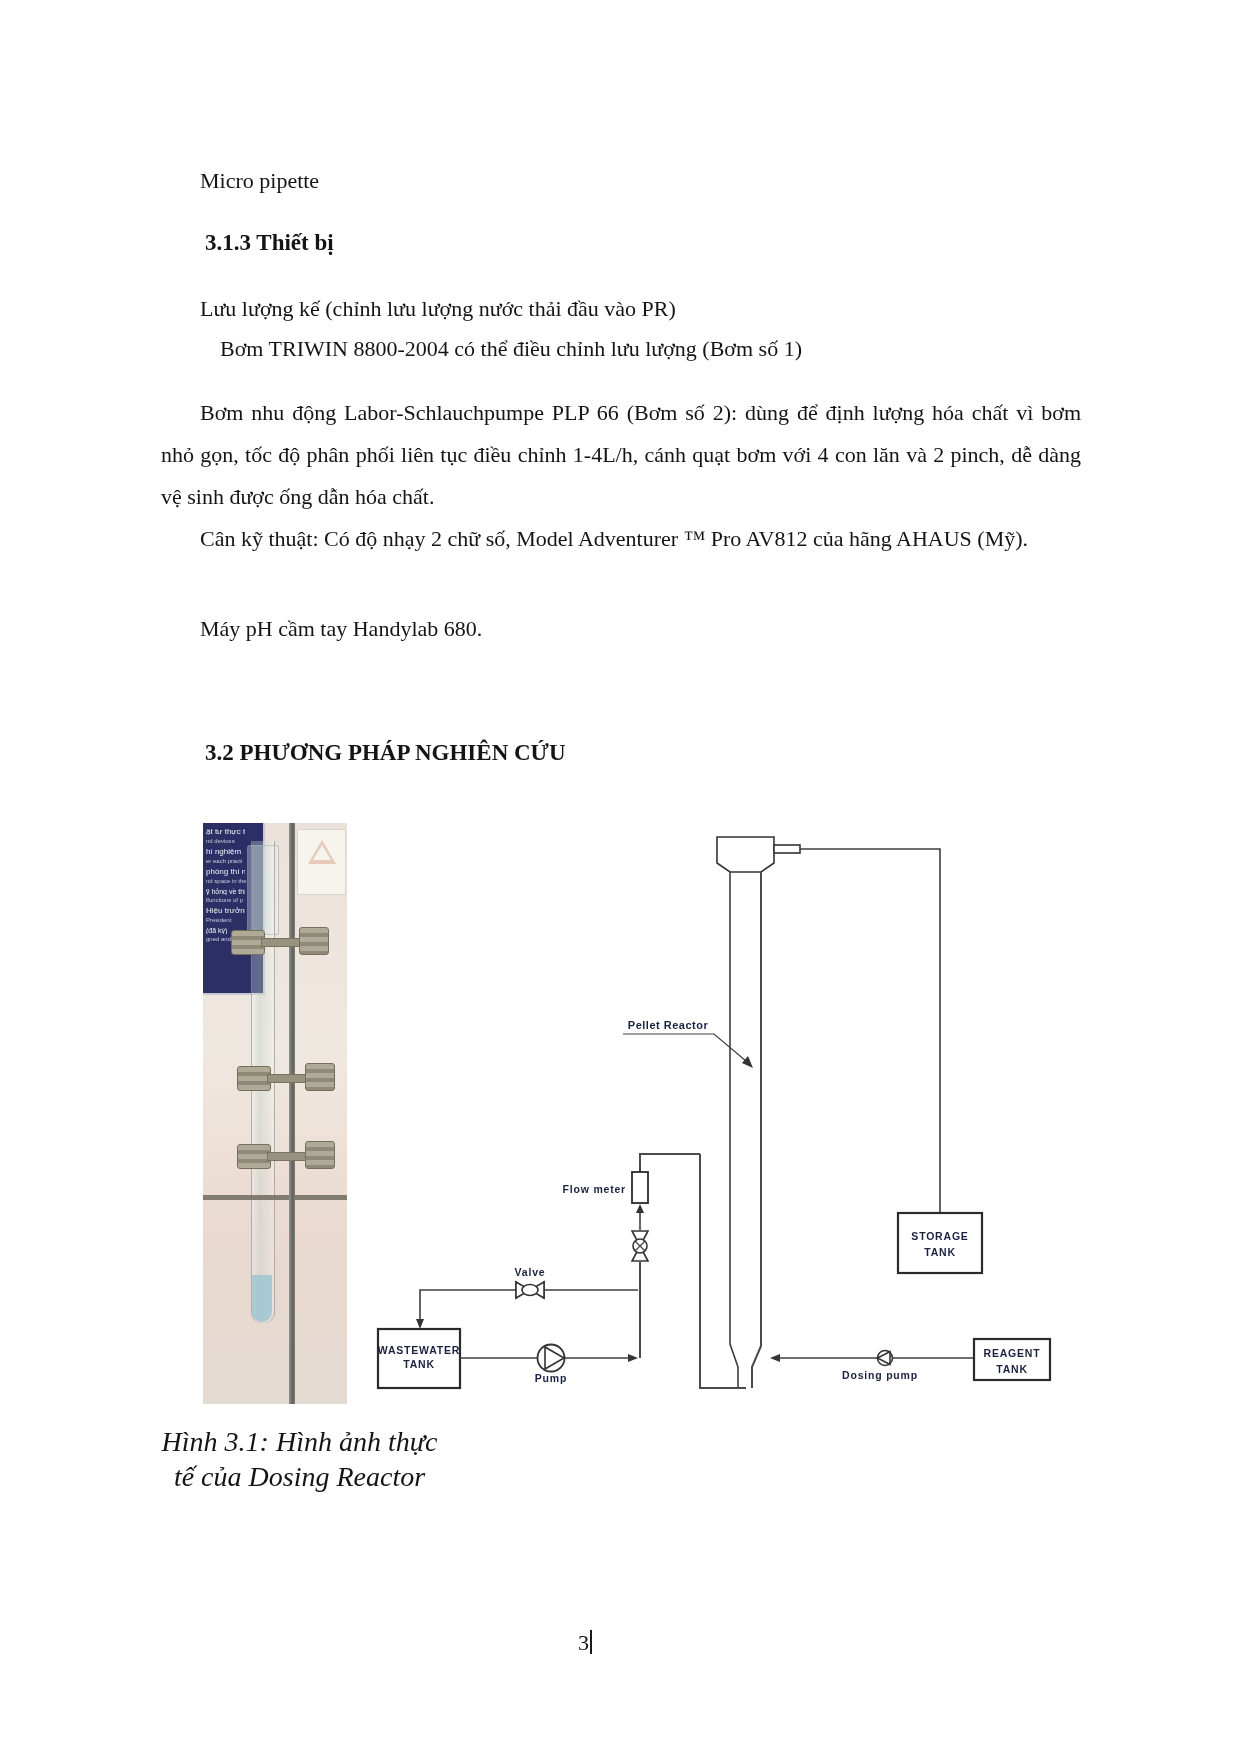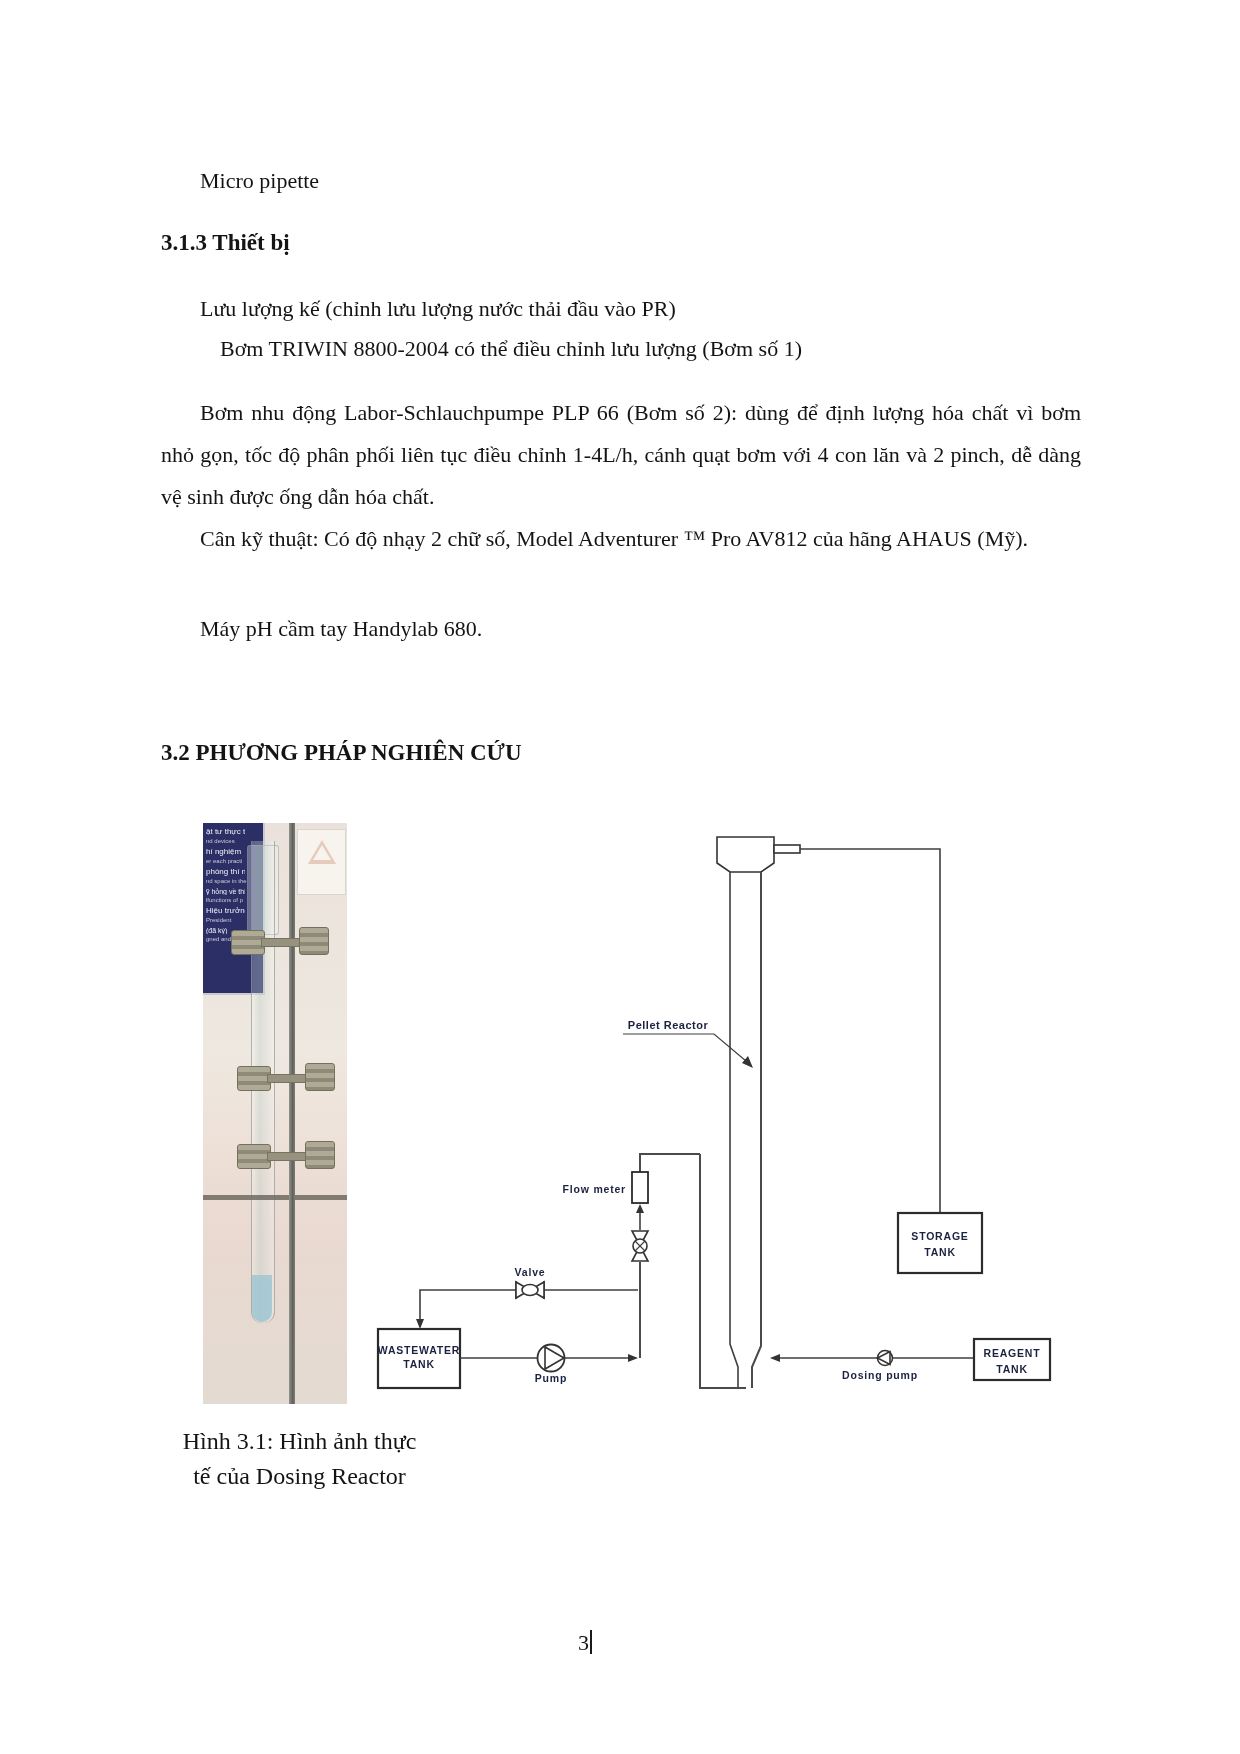--- a/index.html
+++ b/index.html
@@ -4,21 +4,21 @@
 <style>
   html,body{margin:0;padding:0;background:#888;}
   .page{
     position:relative;width:1240px;height:1754px;background:#ffffff;
     font-family:"Liberation Serif", serif;color:#141414;overflow:hidden;margin:0 auto;
   }
   .abs{position:absolute;}
   
   .bodyline{font-size:22px;line-height:30px;white-space:nowrap;}
   .bodypara{font-size:22px;line-height:42px;text-align:justify;text-indent:39px;}
-  .h-bold{font-weight:bold;font-size:23px;white-space:nowrap;}
+  .h-bold{font-weight:bold;font-size:23px;white-space:nowrap;margin-left:44px;}
   
   .photo{
     left:203px;top:823px;width:144px;height:581px;overflow:hidden;
     background:linear-gradient(180deg,#eae2da 0%,#efe8e0 40%,#ecddd4 62%,#e9d9d0 72%,#e3dad2 100%);
   }
   .photo-sign{
     left:0;top:0;width:62px;height:172px;background:#2b2f66;
     border-right:2px solid #c9c9d2;border-bottom:2px solid #c9c9d2;
     color:#f2f2f6;font-family:"Liberation Sans",sans-serif;
     padding:5px 2px 0 3px;box-sizing:border-box;line-height:1;
@@ -42,21 +42,21 @@
   .rod{left:86px;top:0;width:6px;height:581px;
     background:linear-gradient(90deg,#93938d,#62625c 60%,#7d7d77);}
   .shelf{left:0;top:372px;width:144px;height:5px;background:#6e6a60;opacity:.85;}
   .clamp{left:34px;width:100px;height:30px;}
   .jaw{position:absolute;background:repeating-linear-gradient(180deg,#aeaa95 0 5px,#8e8a77 5px 9px);
     border:1px solid #74705d;border-radius:3px;}
   .jawL{left:0;top:3px;width:32px;height:23px;}
   .jawR{left:68px;top:0;width:28px;height:26px;}
   .stem{position:absolute;left:30px;top:11px;width:40px;height:7px;background:#96927f;border:1px solid #77735f;}
   
-  .caption{font-size:24px;line-height:35px;}
+  .caption{font-style:italic;font-size:28px;line-height:35px;}
   .pagenum{font-size:22px;}
   .cursor{display:inline-block;width:2px;height:24px;background:#1a1a1a;vertical-align:-4px;margin-left:1px;}
   
   .diag text{font-family:"Liberation Sans",sans-serif;font-weight:bold;fill:#1b2140;}
   .lbl{font-size:10.5px;letter-spacing:.8px;}
   .lbl2{font-size:11px;letter-spacing:.5px;}
   .pipe{stroke:#4a4a4a;stroke-width:2;fill:none;}
   .pipe-thin{stroke:#3f3f3f;stroke-width:1.6;fill:none;}
   .box{fill:#ffffff;stroke:#2b2b2b;stroke-width:2.2;}
   .sym{fill:#ffffff;stroke:#333333;stroke-width:1.6;}

